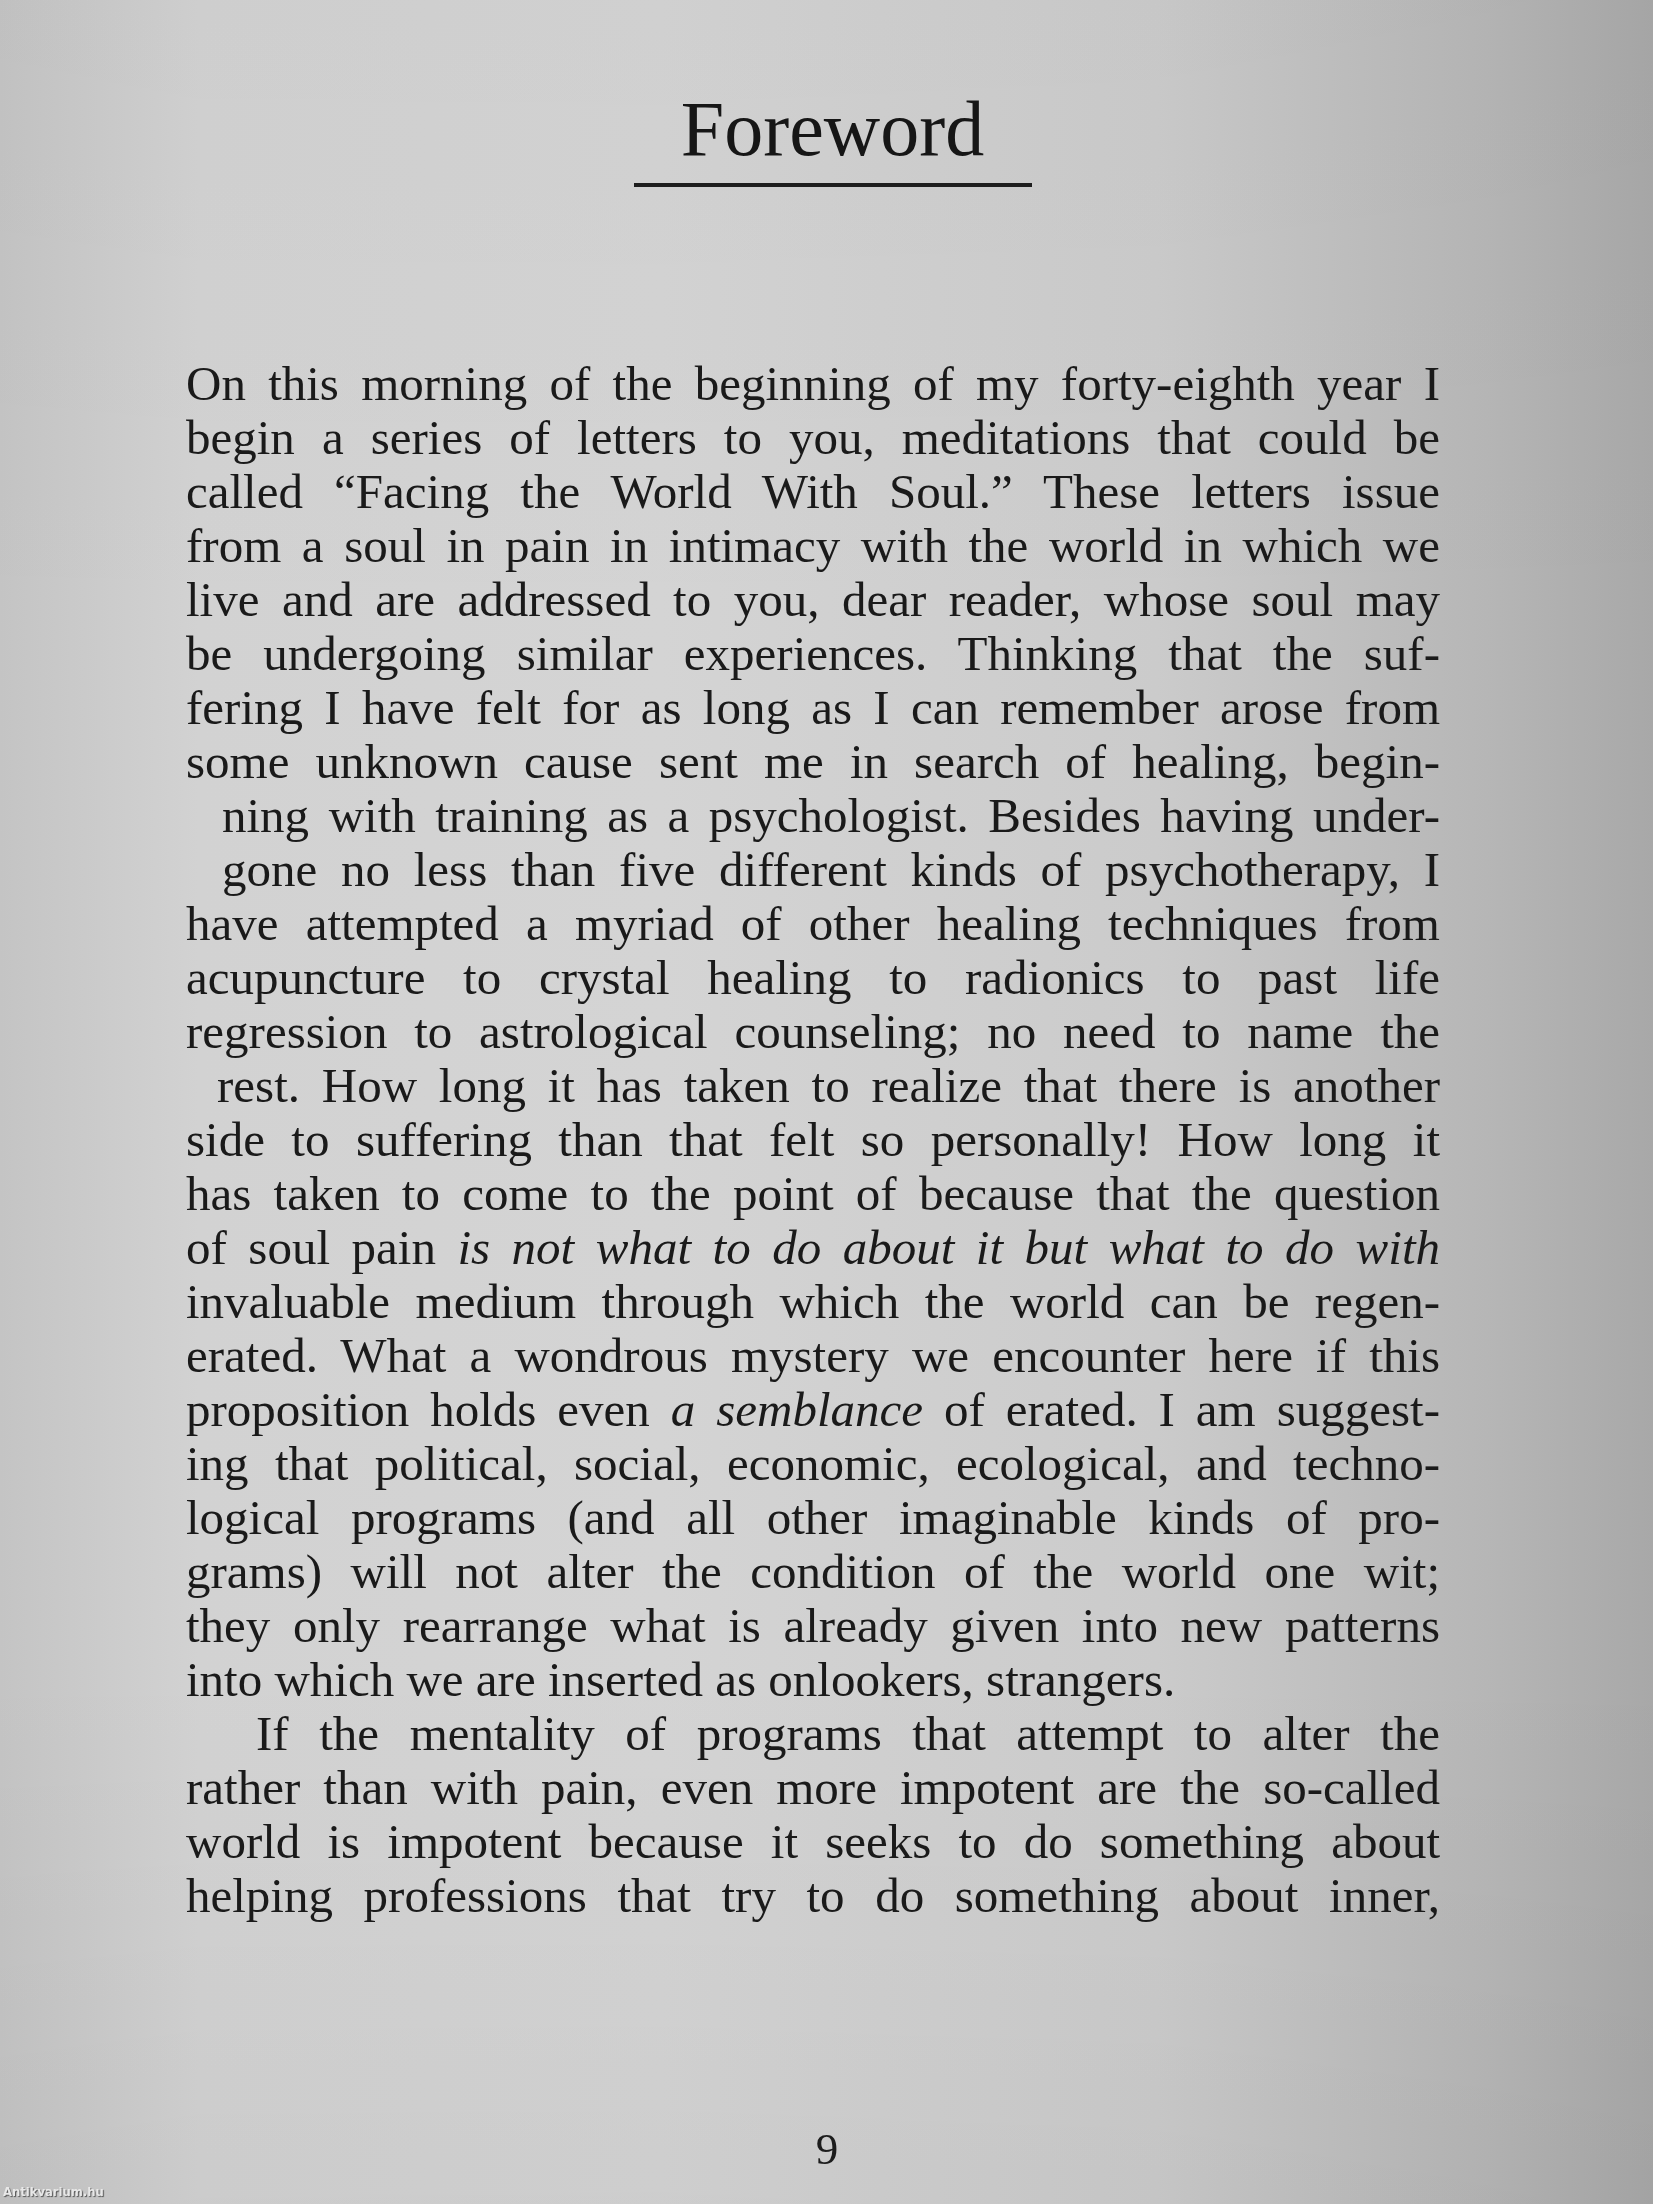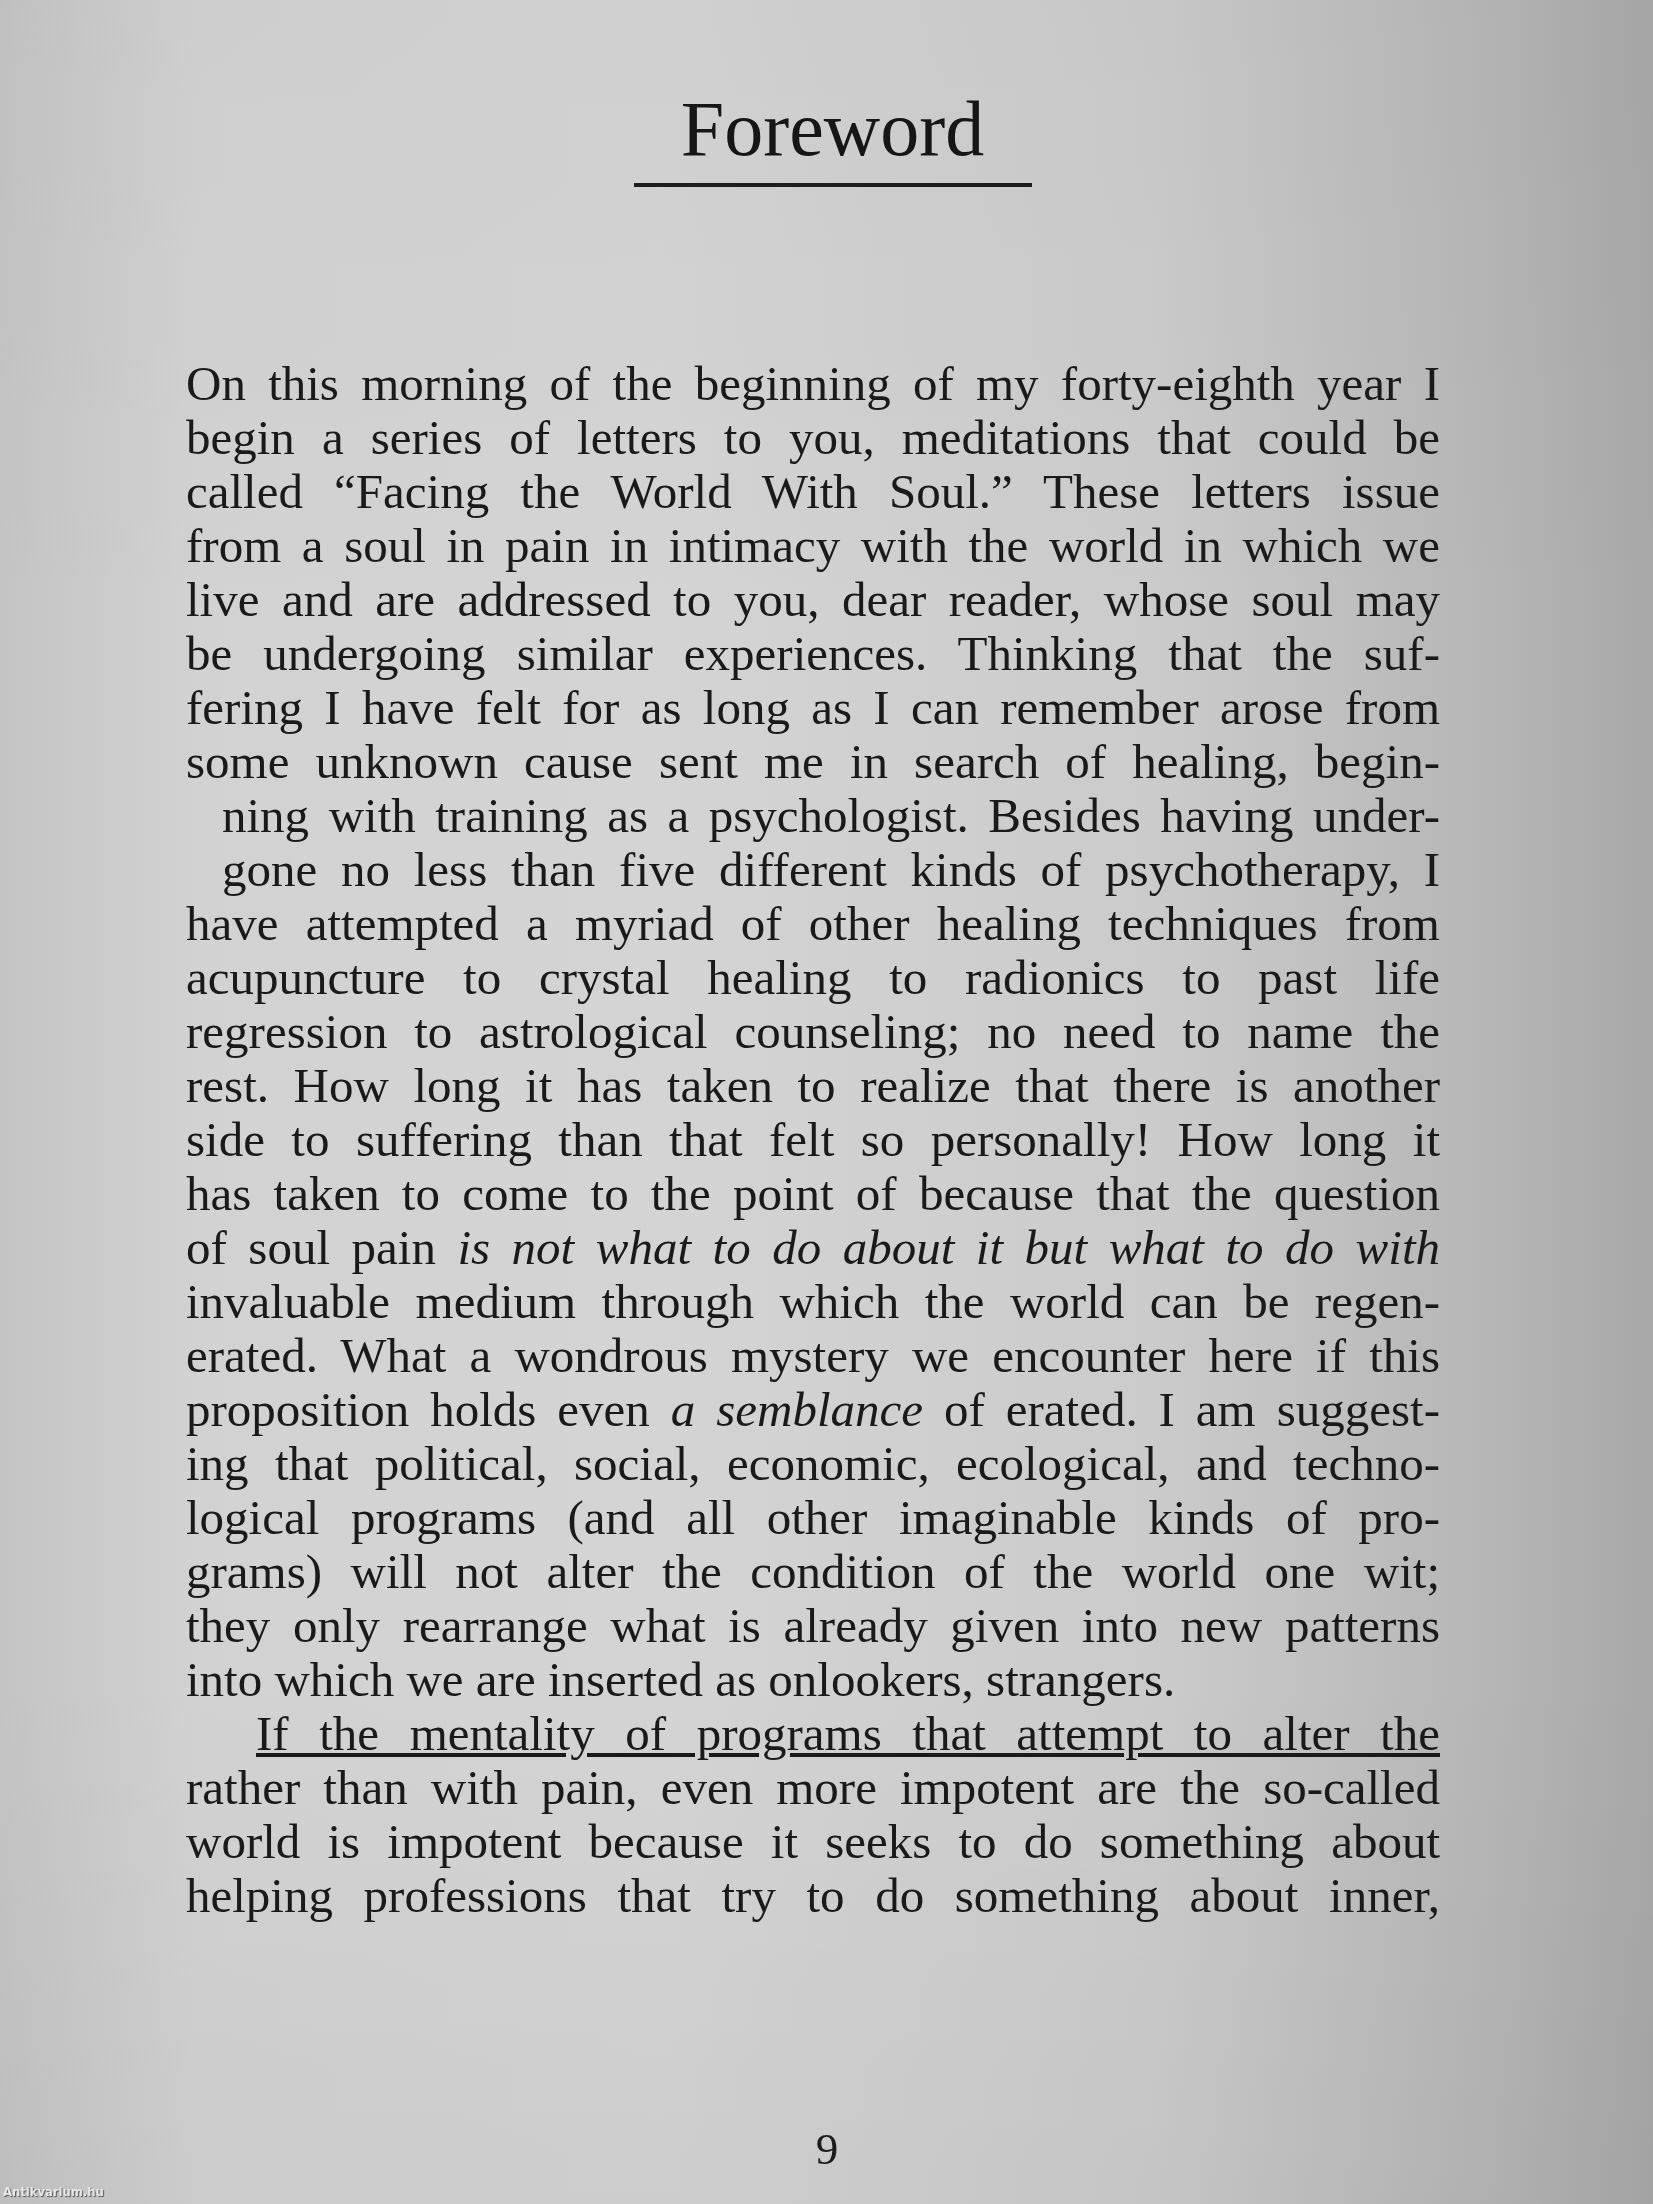--- a/index.html
+++ b/index.html
@@ -60,35 +60,35 @@
       <span class="line" style="white-space: normal;"><span>from a soul in pain in intimacy with the world in which we</span></span>
       <span class="line" style="white-space: normal;"><span>live and are addressed to you, dear reader, whose soul may</span></span>
       <span class="line" style="white-space: normal;"><span>be undergoing similar experiences. Thinking that the suf-</span></span>
       <span class="line" style="white-space: normal;"><span>fering I have felt for as long as I can remember arose from</span></span>
       <span class="line" style="white-space: normal;"><span>some unknown cause sent me in search of healing, begin-</span></span>
       <span class="line" style="white-space: normal; margin-left: 36px;"><span>ning with training as a psychologist. Besides having under-</span></span>
       <span class="line" style="white-space: normal; margin-left: 36px;"><span>gone no less than five different kinds of psychotherapy, I</span></span>
       <span class="line" style="white-space: normal;"><span>have attempted a myriad of other healing techniques from</span></span>
       <span class="line" style="white-space: normal;"><span>acupuncture to crystal healing to radionics to past life</span></span>
       <span class="line" style="white-space: normal;"><span>regression to astrological counseling; no need to name the</span></span>
-      <span class="line" style="white-space: normal;"><span>rest. How long it has taken to realize that there is another</span></span>
+      <span class="line" style="white-space: normal; margin-left: 31px;"><span>rest. How long it has taken to realize that there is another</span></span>
       <span class="line" style="white-space: normal;"><span>side to suffering than that felt so personally! How long it</span></span>
       <span class="line" style="white-space: normal;"><span>has taken to come to the point of because that the question</span></span>
       <span class="line" style="white-space: normal;"><span>of soul pain </span><em>is not what to do about it but what to do with</em></span>
       <span class="line" style="white-space: normal;"><span>invaluable medium through which the world can be regen-</span></span>
       <span class="line" style="white-space: normal;"><span>erated. What a wondrous mystery we encounter here if this</span></span>
       <span class="line" style="white-space: normal;"><span>proposition holds even </span><em>a semblance</em><span> of erated. I am suggest-</span></span>
       <span class="line" style="white-space: normal;"><span>ing that political, social, economic, ecological, and techno-</span></span>
       <span class="line" style="white-space: normal;"><span>logical programs (and all other imaginable kinds of pro-</span></span>
       <span class="line" style="white-space: normal;"><span>grams) will not alter the condition of the world one wit;</span></span>
       <span class="line" style="white-space: normal;"><span>they only rearrange what is already given into new patterns</span></span>
       <span class="line last" style="white-space: nowrap;"><span>into which we are inserted as onlookers, strangers.</span></span>
     </div>
     <div>
-      <span class="line indent" style="white-space: normal; text-decoration: underline;"><span>If the mentality of programs that attempt to alter the</span></span>
+      <span class="line indent" style="white-space: normal;"><span>If the mentality of programs that attempt to alter the</span></span>
       <span class="line" style="white-space: normal;"><span>rather than with pain, even more impotent are the so-called</span></span>
       <span class="line" style="white-space: normal;"><span>world is impotent because it seeks to do something about</span></span>
       <span class="line" style="white-space: normal;"><span>helping professions that try to do something about inner,</span></span>
     </div>
   </div>
 
 <div class="pagenum">9</div>
 <div class="watermark">Antikvarium.hu</div>
 
 

